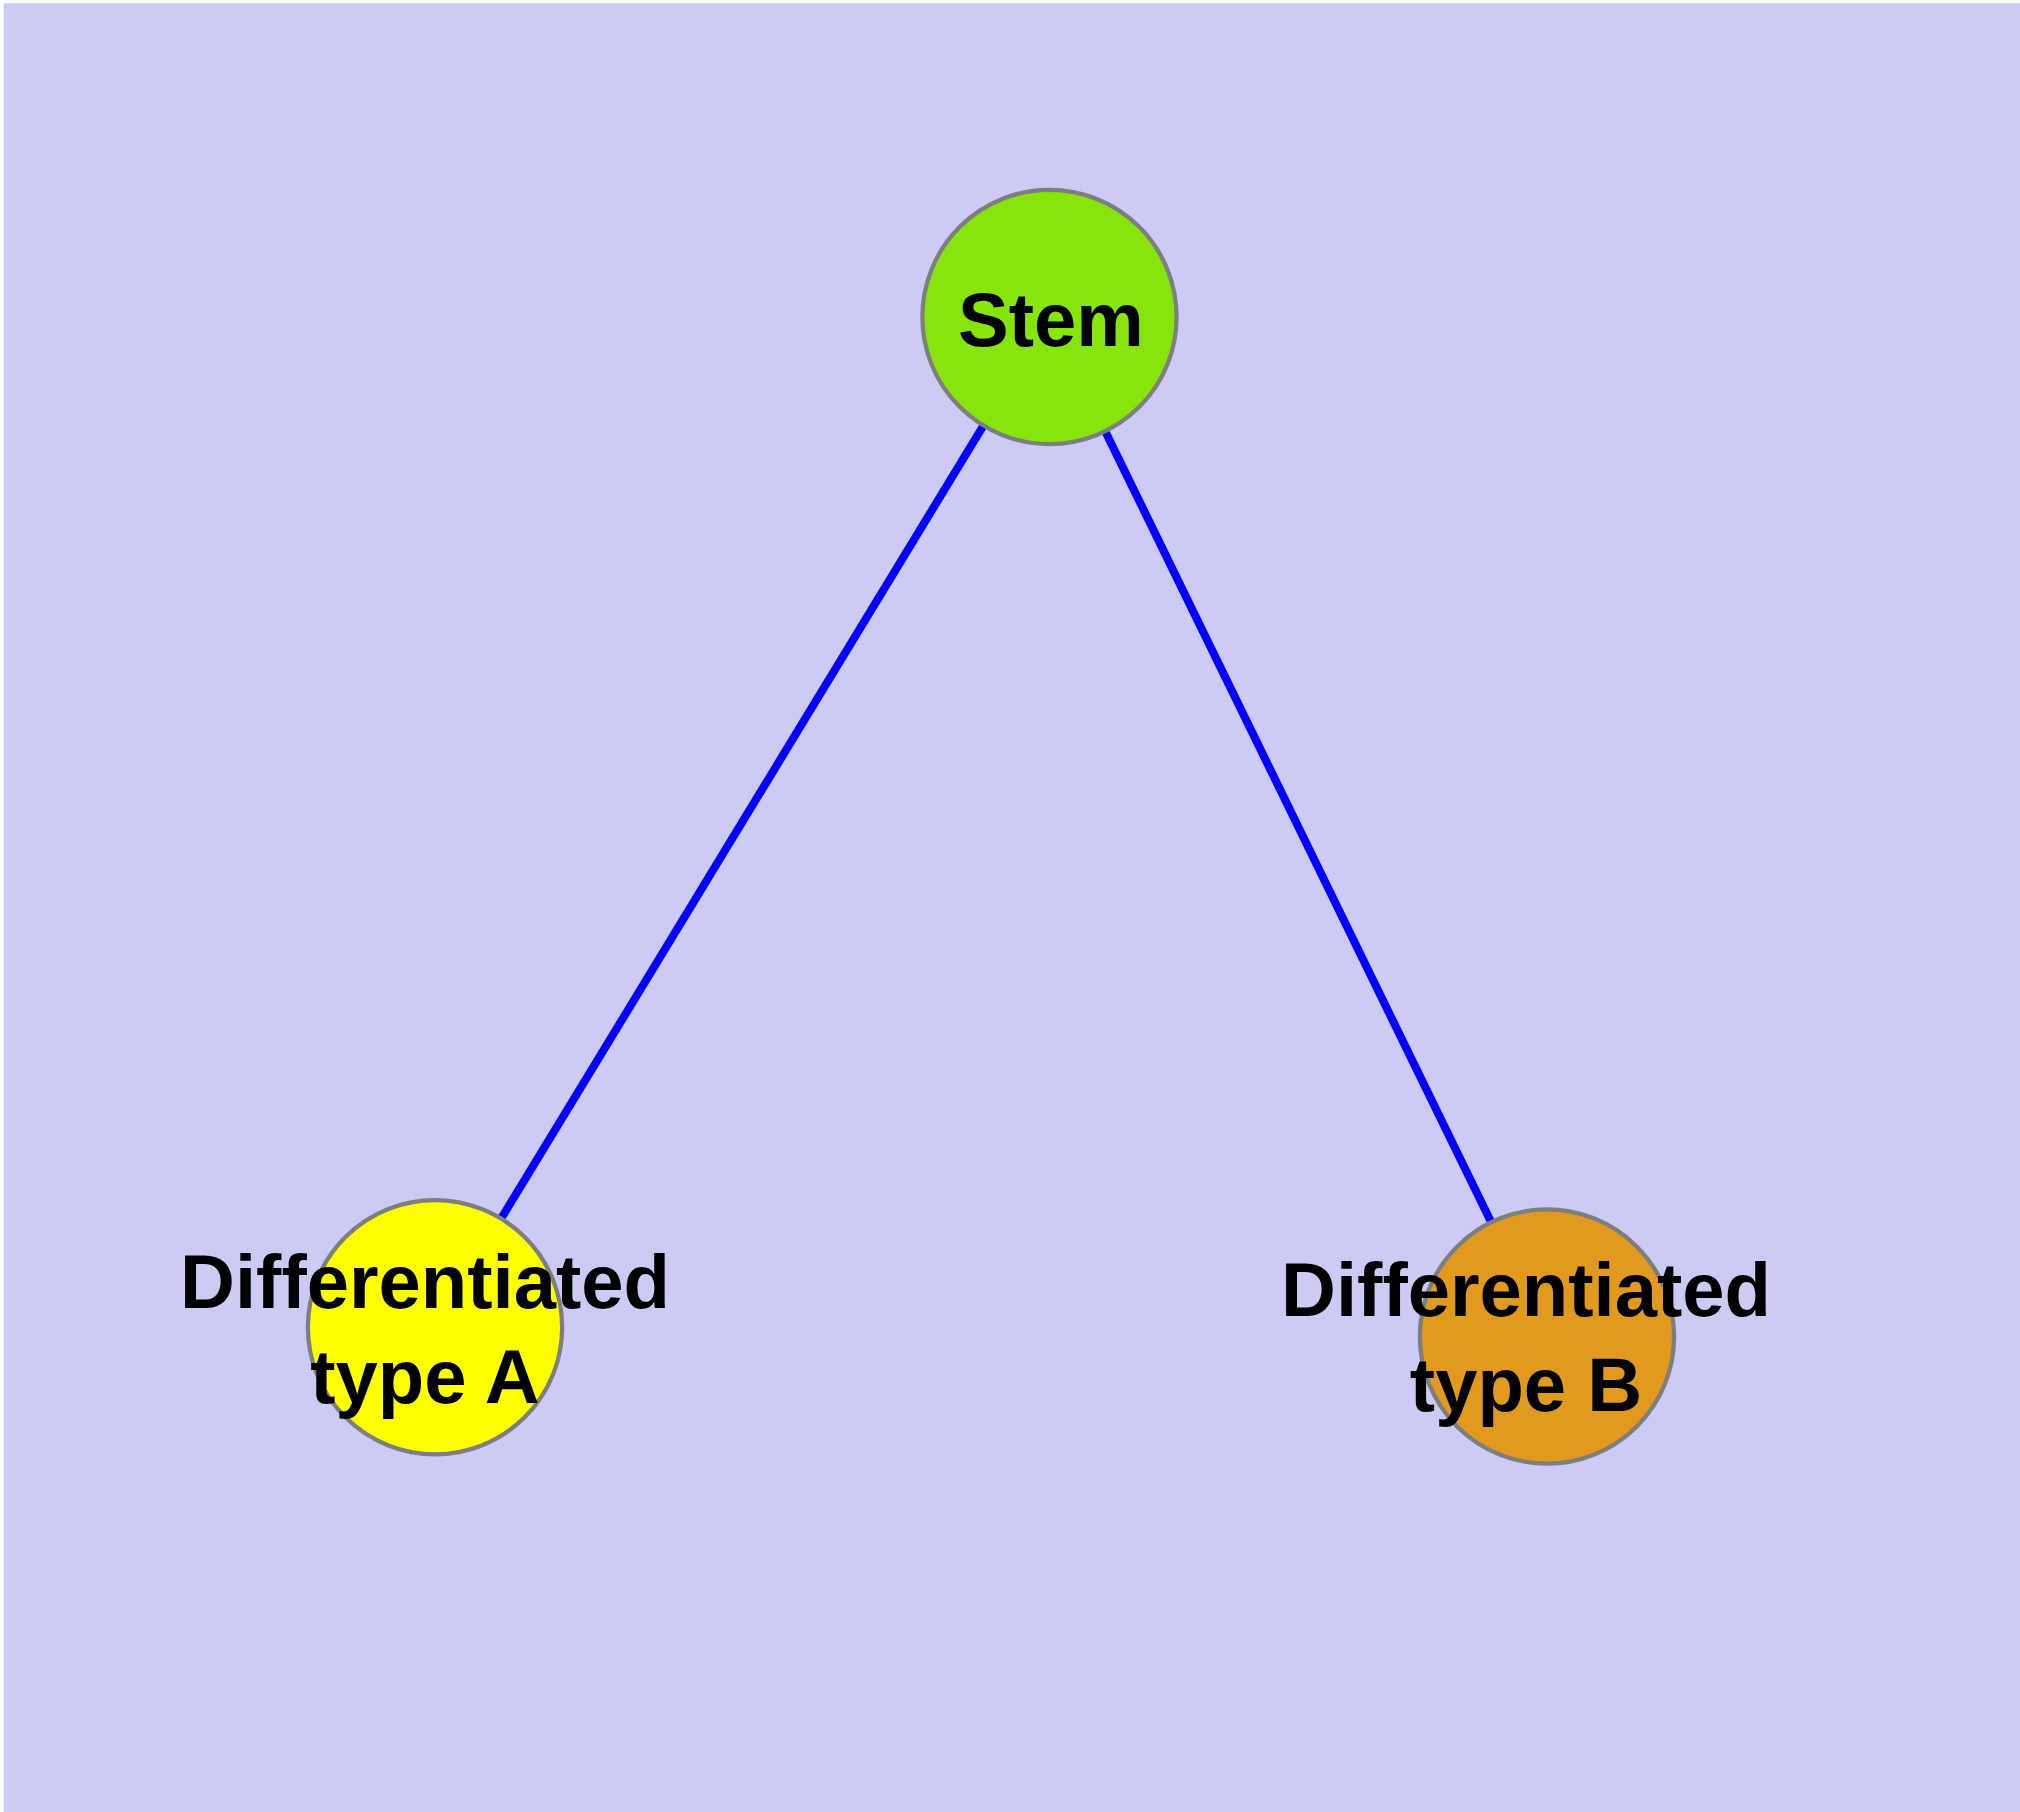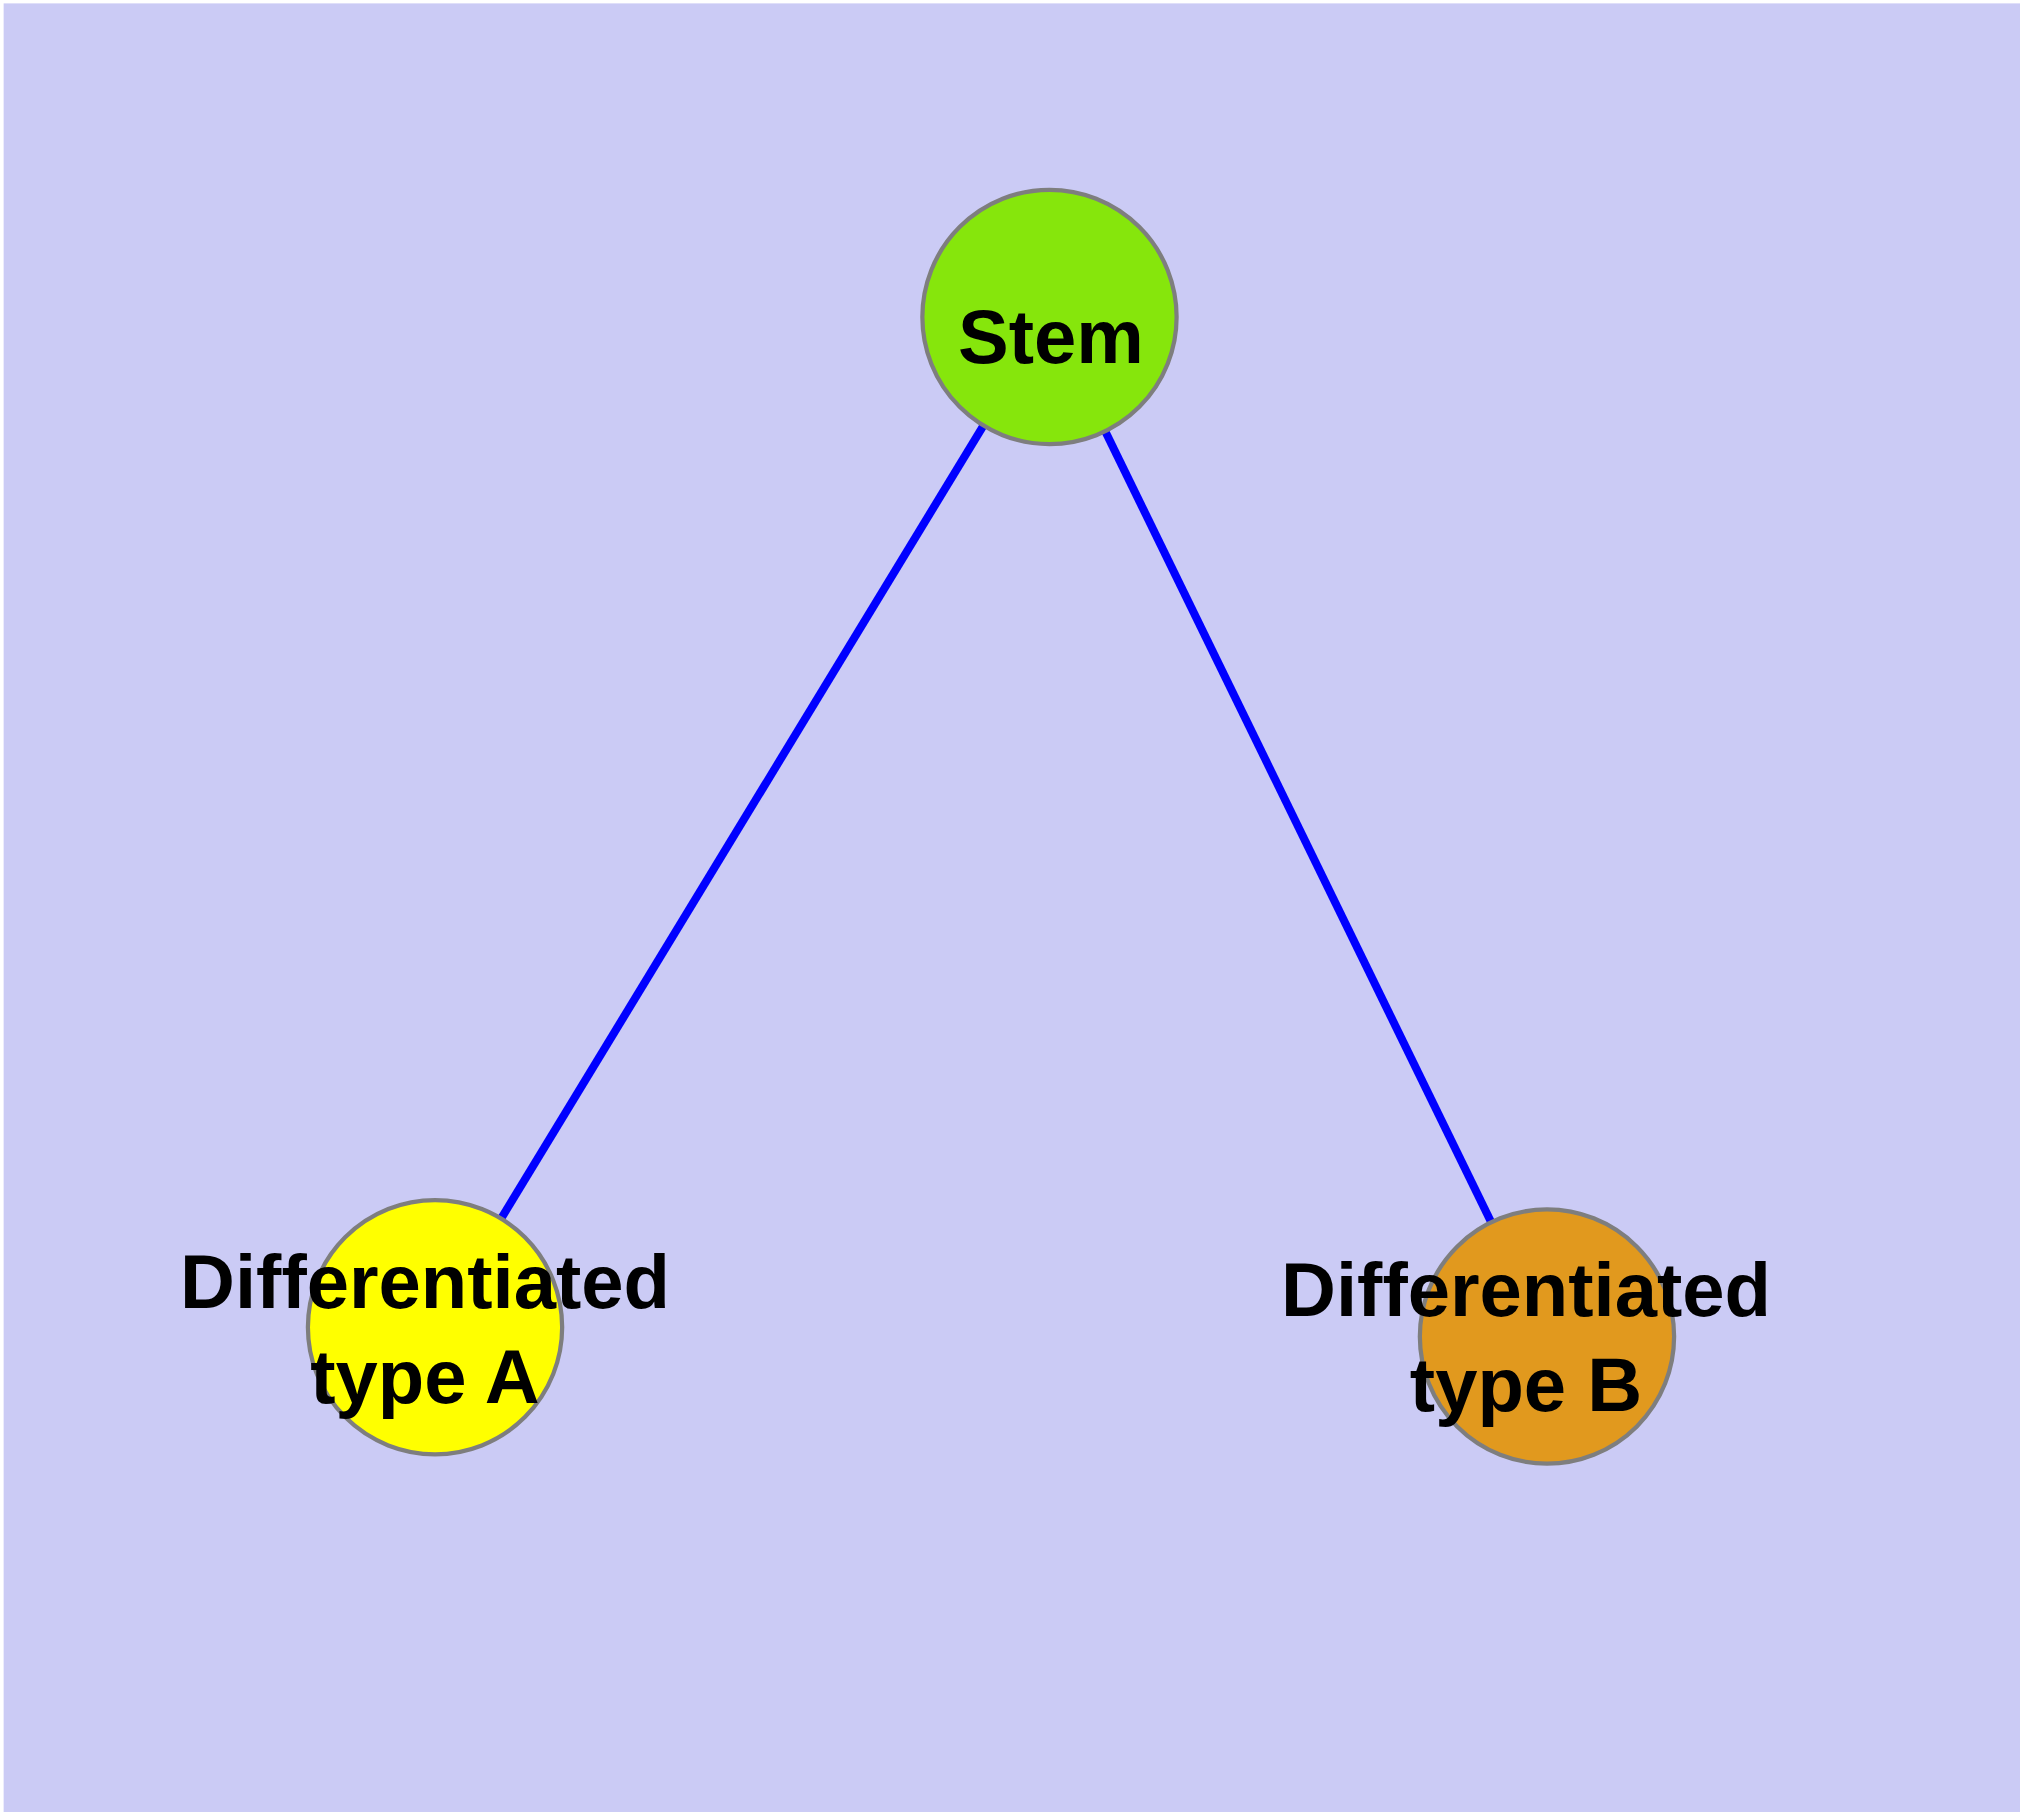--- a/index.html
+++ b/index.html
@@ -52,21 +52,21 @@
     <rect x="4" y="4" width="2380" height="2134" fill="#cbcbf5"></rect>
 
     <line class="edge" x1="1238" y1="374" x2="513" y2="1566"></line>
     <line class="edge" x1="1238" y1="374" x2="1825" y2="1577"></line>
 
     <circle class="node" cx="1238" cy="374" r="150" fill="#86e60c"></circle>
     <circle class="node" cx="513" cy="1566" r="150" fill="#ffff00"></circle>
     <circle class="node" cx="1825" cy="1577" r="150" fill="#e1991e"></circle>
   </svg>
 
-  <div class="label" style="left:1051px; top:336px;">Stem</div>
+  <div class="label" style="left:1051px; top:319px;">Stem</div>
 
   <div class="label" style="left:425px; top:1329px;">Differentiated
 type A</div>
 
   <div class="label" style="left:1526px; top:1337px;">Differentiated
 type B</div>
 
 </div>
 
 

